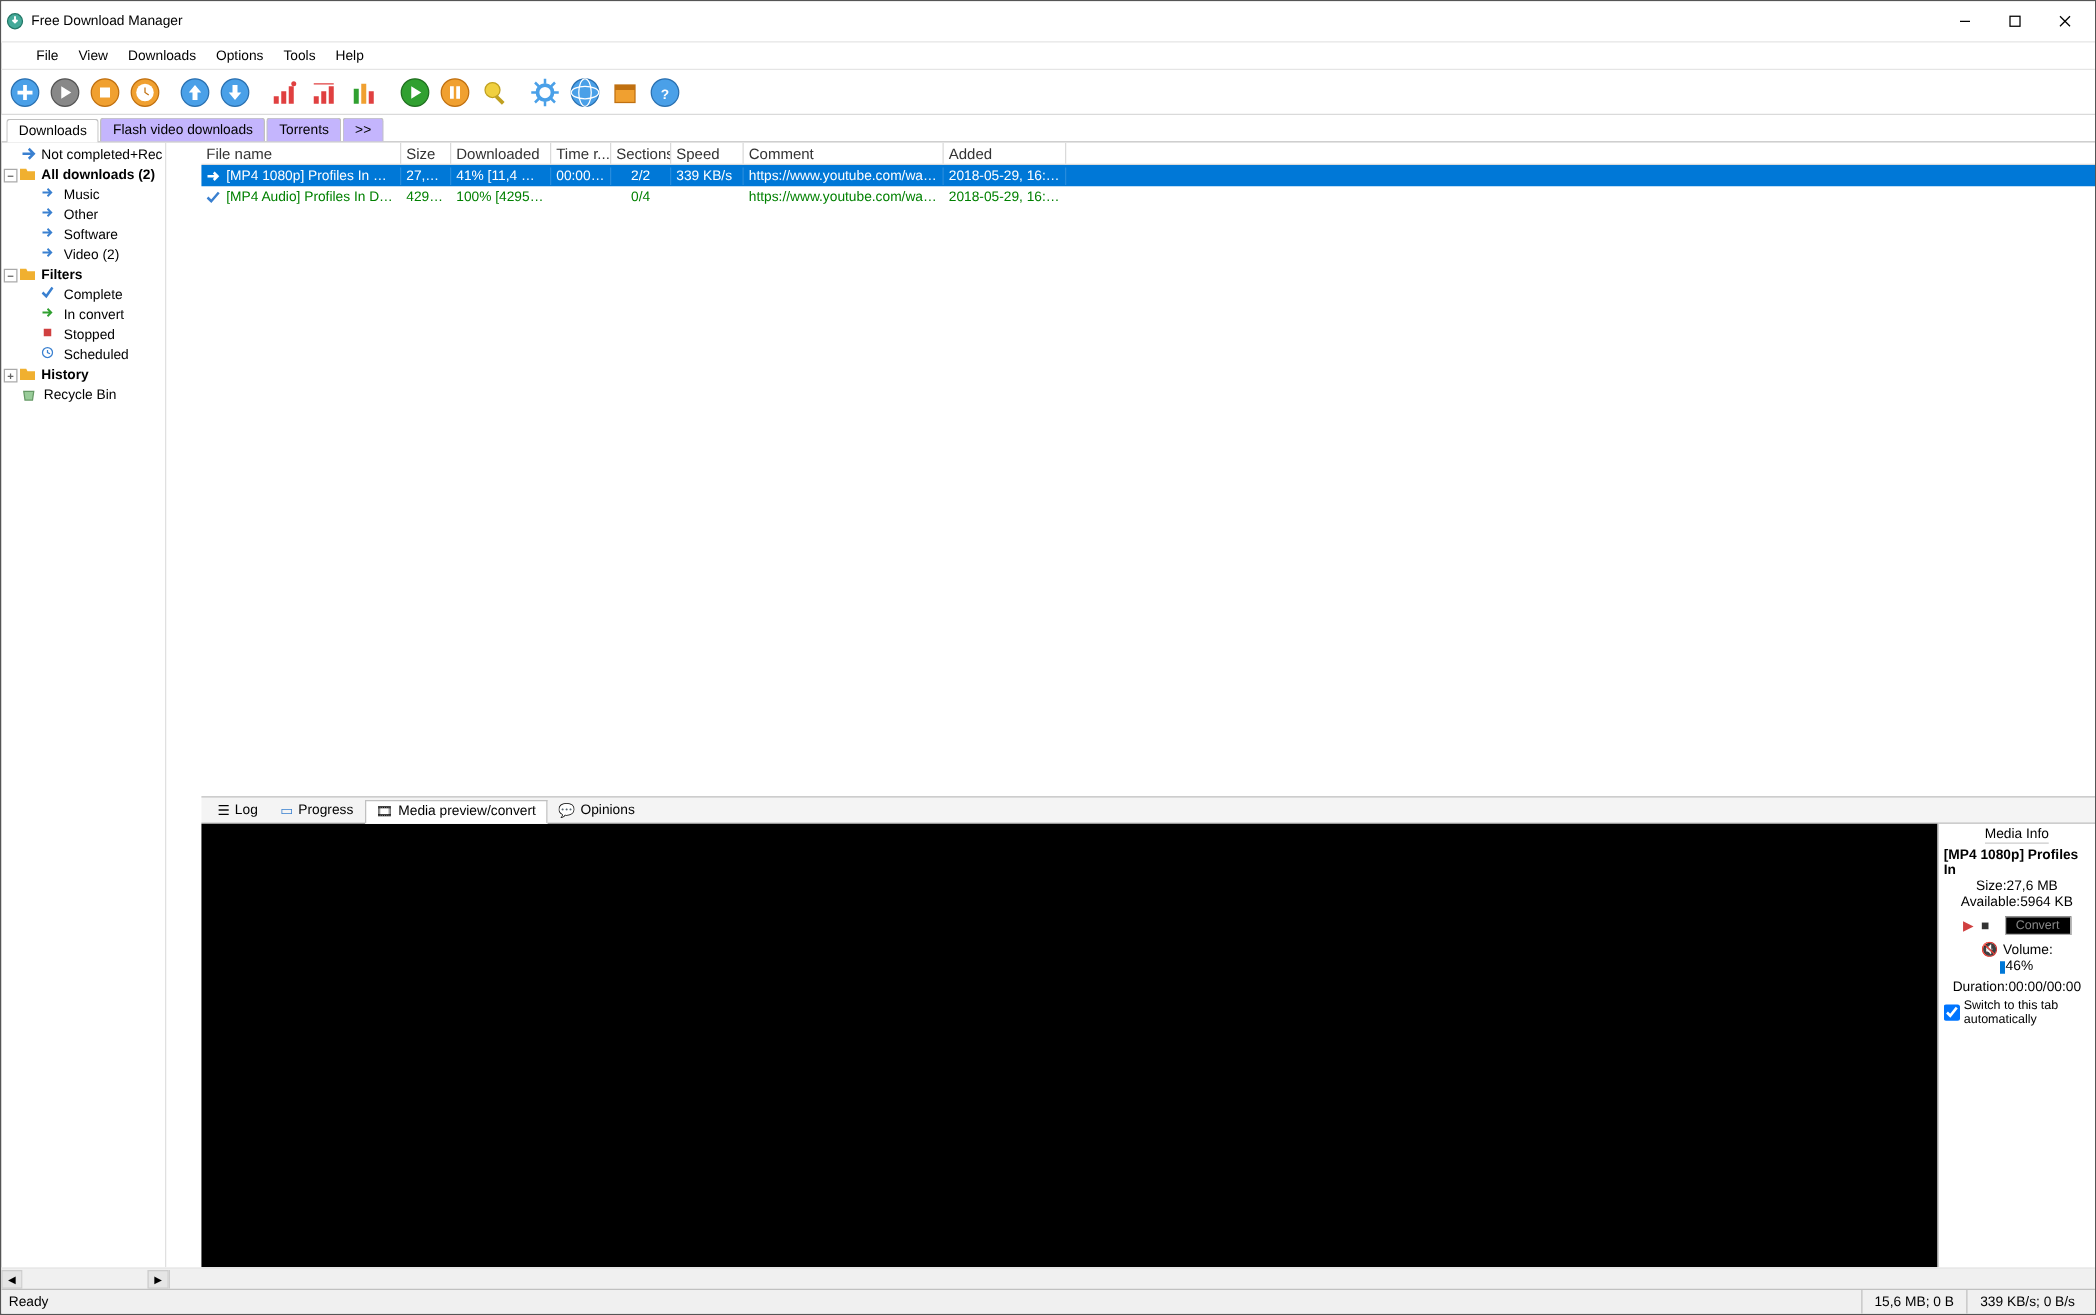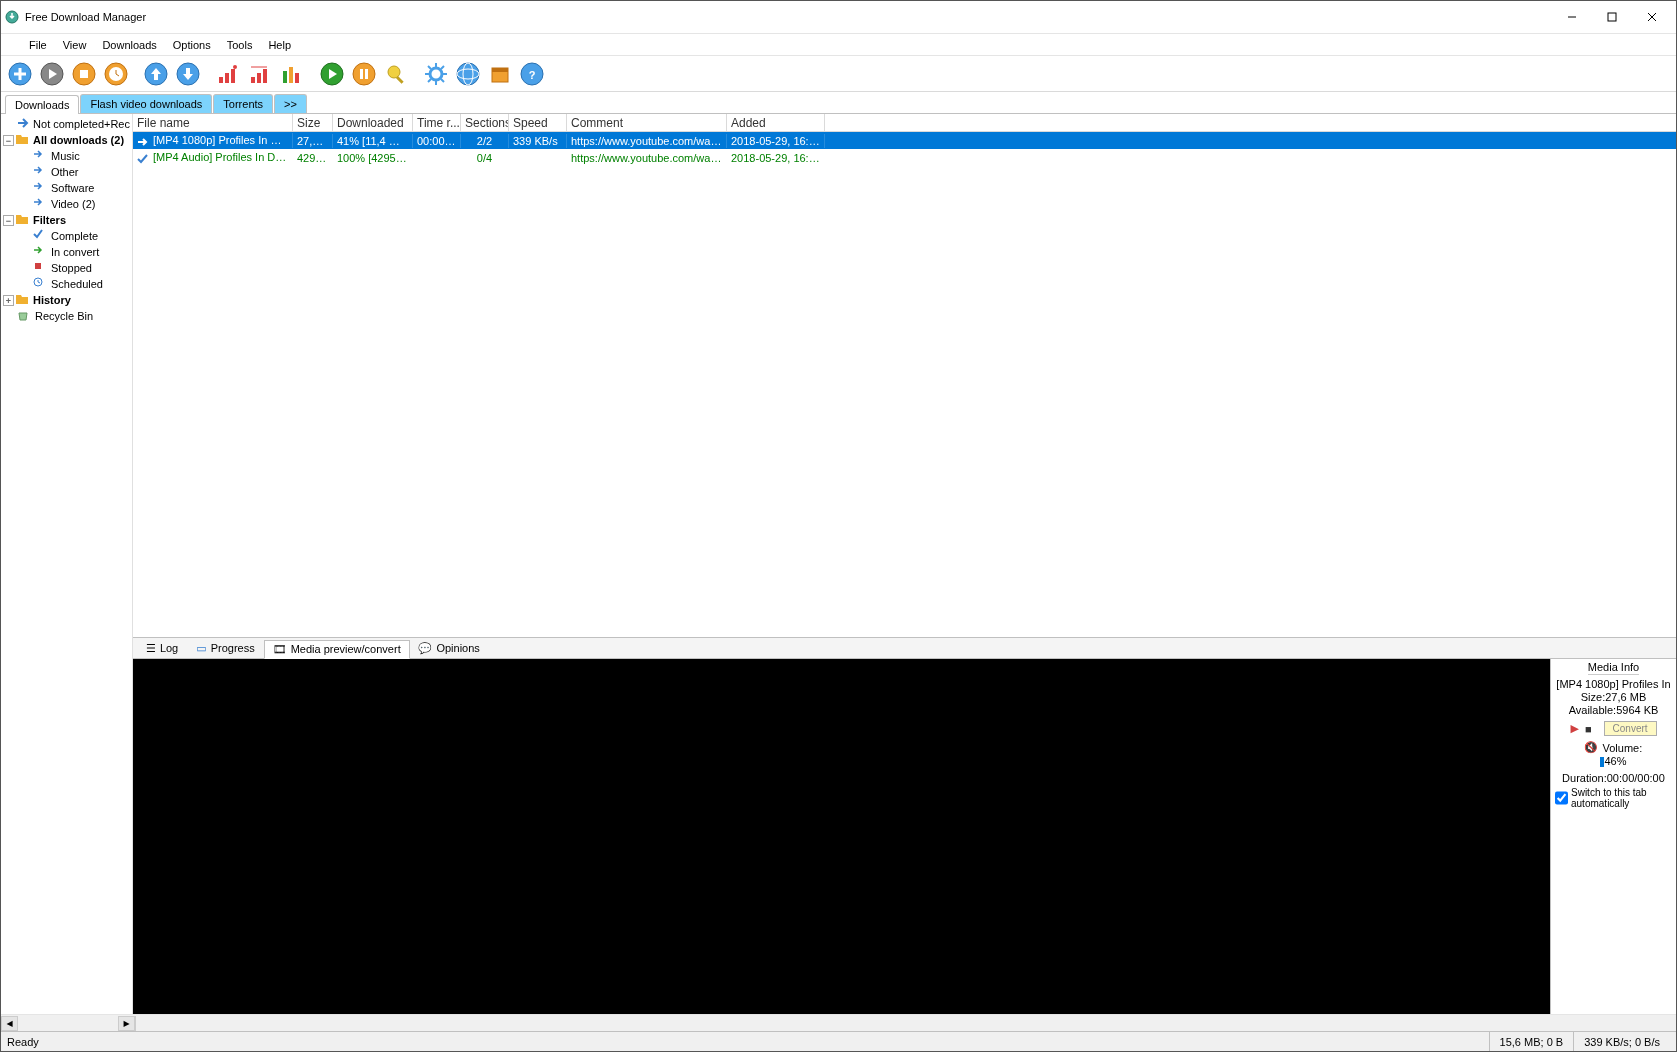--- a/index.html
+++ b/index.html
@@ -8,23 +8,23 @@
 .titlebar .appicon { width: 14px; height: 14px; margin-right: 6px; }
 .titlebar .title { flex: 1; }
 .titlebar .win-controls { display: flex; }
 .titlebar .win-btn { width: 40px; height: 20px; display: flex; align-items: center; justify-content: center; cursor: pointer; }
 .menubar { height: 22px; display: flex; align-items: center; padding: 0 20px; border-bottom: 1px solid #e5e5e5; }
 .menubar .menu-item { padding: 2px 8px; cursor: pointer; }
 .toolbar { height: 36px; display: flex; align-items: center; padding: 2px 4px; border-bottom: 1px solid #dadada; gap: 2px; }
 .toolbar .tb-btn { width: 30px; height: 30px; display: flex; align-items: center; justify-content: center; cursor: pointer; border-radius: 3px; }
 .toolbar .sep { width: 6px; }
 .tabstrip { height: 22px; display: flex; align-items: flex-end; padding-left: 4px; border-bottom: 1px solid #c0c0c0; background: #fff; }
-.tabstrip .tab { padding: 3px 9px; border: 1px solid #c0c0c0; border-bottom: none; margin-right: 1px; background: #7dd3fc; cursor: pointer; font-size: 11px; border-radius: 3px 3px 0 0; }
+.tabstrip .tab { padding: 3px 9px; border: 1px solid #c0c0c0; border-bottom: none; margin-right: 1px; background: #c4b5fd; cursor: pointer; font-size: 11px; border-radius: 3px 3px 0 0; }
 .tabstrip .tab.active { background: #fff; position: relative; bottom: -1px; }
-.main { flex: 1; display: flex; overflow: hidden; }
+.main { flex: 1; display: flex; overflow: hidden; gap: 28px; }
 .sidebar { width: 132px; border-right: 1px solid #e0e0e0; overflow-y: auto; padding-top: 2px; }
 .tree-item { display: flex; align-items: center; padding: 1px 2px; cursor: pointer; white-space: nowrap; }
 .tree-item .expander { width: 11px; height: 11px; margin-right: 1px; font-size: 9px; line-height: 11px; text-align: center; color: #666; border: 1px solid #aaa; background:#fff; }
 .tree-item .icon { width: 14px; height: 14px; margin-right: 4px; }
 .tree-item.bold { font-weight: bold; }
 .indent1 { padding-left: 16px; }
 .indent2 { padding-left: 32px; }
 .content { flex: 1; display: flex; flex-direction: column; overflow: hidden; }
 .list-area { flex: 1; overflow: auto; }
 .list-header { display: flex; height: 18px; border-bottom: 1px solid #dadada; background: #fff; }
@@ -39,23 +39,23 @@
 .col-time { width: 48px; } .col-sect { width: 48px; } .col-speed { width: 58px; }
 .col-comment { width: 160px; } .col-added { width: 98px; }
 .row2 { color: #008000; }
 .bottom-tabs { height: 22px; display: flex; align-items: center; border-top: 1px solid #c0c0c0; border-bottom: 1px solid #c0c0c0; background: #f4f4f4; padding-left: 4px; }
 .bottom-tabs .btab { padding: 2px 8px; display: flex; align-items: center; gap: 4px; cursor: pointer; border: 1px solid transparent; }
 .bottom-tabs .btab.active { background: #fff; border: 1px solid #c0c0c0; border-bottom: 1px solid #fff; position: relative; bottom: -1px; }
 .bottom-panel { height: 355px; display: flex; border-top: none; }
 .preview-area { flex: 1; background: #000; margin: 0; }
 .media-info { width: 126px; border-left: 1px solid #c0c0c0; padding: 2px 4px; font-size: 10px; display: flex; flex-direction: column; gap: 1px; align-items: center; }
 .media-info .hdr { border-bottom: 1px solid #ccc; padding-bottom: 1px; margin-bottom: 2px; }
-.media-info .bold { font-weight: normal; }
+.media-info .bold { font-weight: bold; }
 .media-info .row { display: flex; justify-content: space-between; }
-.media-info .btn { background: #fef9c3; border: 1px solid #adadad; padding: 1px 8px; color: #888; font-size: 10px; }
+.media-info .btn { background: #000000; border: 1px solid #adadad; padding: 1px 8px; color: #888; font-size: 10px; }
 .media-info .controls { display: flex; align-items: center; gap: 6px; margin-top: 4px;}
 .media-info .slider { flex:1; height: 3px; background: #ddd; position: relative; }
 .media-info .slider .thumb { position: absolute; left: 48%; top: -3px; width: 4px; height: 10px; background: #0078d7; }
 .hscroll { height: 17px; border-top: 1px solid #e5e5e5; background: #f0f0f0; display:flex; align-items:center; }
 .hscroll .arrow { width: 17px; height: 15px; background: #e5e5e5; border: 1px solid #ccc; display:flex; align-items:center; justify-content:center; font-size:8px; cursor:pointer;}
 .hscroll .track { flex:1; height:15px; background:#f0f0f0; }
 .hscroll .sidebar-track { width: 134px; display:flex; }
 .statusbar { height: 20px; border-top: 1px solid #c0c0c0; display: flex; align-items: center; padding: 0 6px; background: #f0f0f0; font-size: 11px; }
 .statusbar .sb-left { flex: 1; }
 .statusbar .sb-sect { border-left: 1px solid #c0c0c0; padding: 0 10px; height: 100%; display:flex; align-items:center;}

